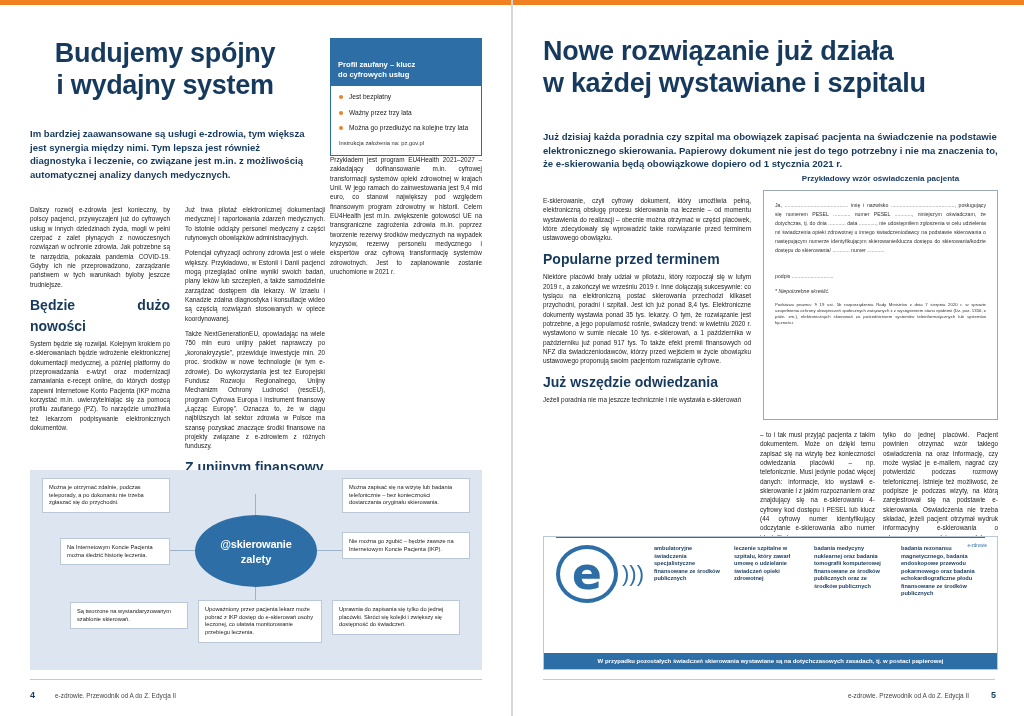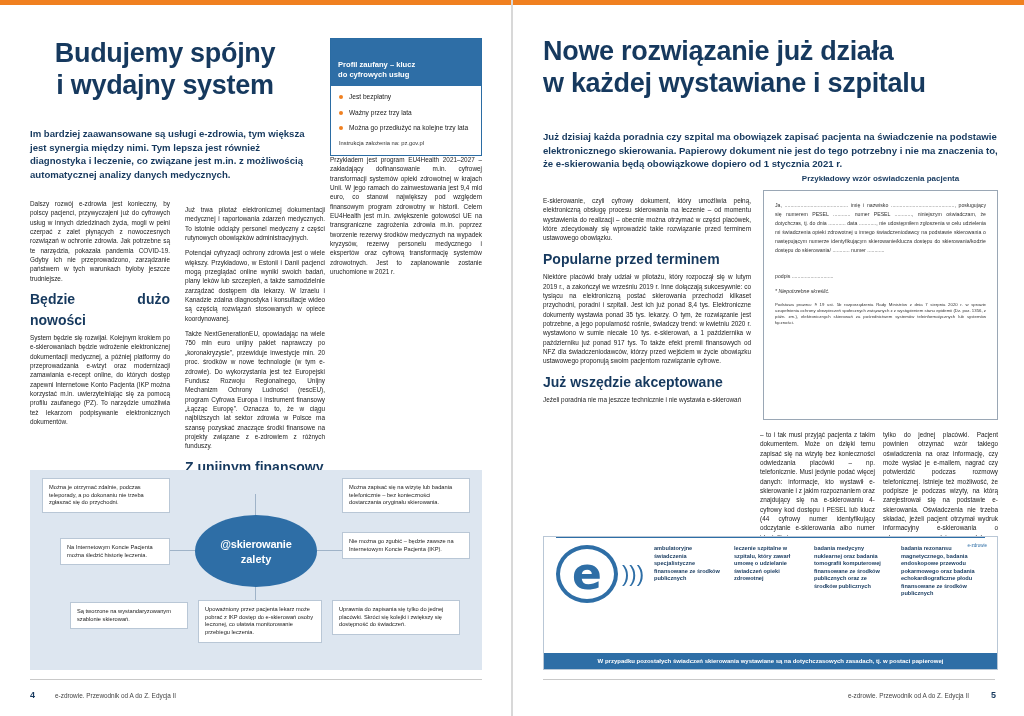--- a/index.html
+++ b/index.html
@@ -62,21 +62,21 @@
     padding-left:10px; position:relative; margin-bottom:7px;
   }
   .infobox-item:before {
     content:""; position:absolute; left:0; top:2px;
     width:4px; height:4px; background:#f08020; border-radius:50%;
   }
   .infobox-note {
     font-size:5.8px; color:#333; line-height:1.3; margin-top:2px;
   }
 
-  .lcolA { left:30px; top:199px; width:140px; }
+  .lcolA { left:30px; top:205px; width:140px; }
   .lcolB { left:185px; top:205px; width:140px; }
   .lcolC { left:330px; top:155px; width:152px; }
 
   
   .diagram {
     position:absolute; left:30px; top:470px; width:452px; height:200px;
     background:#dde6f0;
   }
   .dg-center {
     position:absolute; left:165px; top:45px; width:122px; height:72px;
@@ -228,21 +228,21 @@
       <div class="h1">Nowe rozwiązanie już działa</div>
       <div class="h1">w każdej wystawiane i szpitalu</div>
     </div>
 
     <div class="lead-right lead">Już dzisiaj każda poradnia czy szpital ma obowiązek zapisać pacjenta na świadczenie na podstawie elektronicznego skierowania. Papierowy dokument nie jest do tego potrzebny i nie ma znaczenia to, że e-skierowania będą obowiązkowe dopiero od 1 stycznia 2021 r.</div>
 
     <div class="col rcolA body">
       <p>E-skierowanie, czyli cyfrowy dokument, który umożliwia pełną, elektroniczną obsługę procesu skierowania na leczenie – od momentu wystawienia do realizacji – obecnie można otrzymać w części placówek, które zdecydowały się wprowadzić takie rozwiązanie przed terminem ustawowego obowiązku.</p>
       <div class="subh">Popularne przed terminem</div>
       <p>Niektóre placówki brały udział w pilotażu, który rozpoczął się w lutym 2019 r., a zakończył we wrześniu 2019 r. Inne dołączają sukcesywnie: co tysiącu na elektroniczną postać skierowania przechodzi kilkaset przychodni, poradni i szpitali. Jest ich już ponad 8,4 tys. Elektroniczne dokumenty wystawia ponad 35 tys. lekarzy. O tym, że rozwiązanie jest potrzebne, a jego popularność rośnie, świadczy trend: w kwietniu 2020 r. wystawiono w sumie niecałe 10 tys. e-skierowań, a 1 października w październiku już ponad 917 tys. To także efekt premii finansowych od NFZ dla świadczeniodawców, którzy przed wejściem w życie obowiązku ustawowego proponują swoim pacjentom rozwiązanie cyfrowe.</p>
-      <div class="subh">Już wszędzie akceptowane</div>
+      <div class="subh">Już wszędzie odwiedzania</div>
       <p>Jeżeli poradnia nie ma jeszcze technicznie i nie wystawia e-skierowań</p>
     </div>
 
     <div class="form-title">Przykładowy wzór oświadczenia pacjenta</div>
     <div class="formbox">
       <div class="form-inner">
         <div style="text-align:justify;">Ja, ............................................ imię i nazwisko ............................................, posługujący się numerem PESEL ............ numer PESEL ............, niniejszym oświadczam, że dotychczas, tj. do dnia ............ data ............, nie udostępniłem zgłoszenia w celu udzielenia mi świadczenia opieki zdrowotnej u innego świadczeniodawcy na podstawie skierowania o następującym numerze identyfikującym skierowanie/klucza dostępu do skierowania/kodzie dostępu do skierowania/ ............ numer ............</div>
         <div style="margin-top:16px;">podpis .............................</div>
         <div style="margin-top:6px; font-style:italic;">* Niepotrzebne skreślić.</div>
         <div class="form-legal">Podstawa prawna: § 19 ust. 5b rozporządzenia Rady Ministrów z dnia 7 sierpnia 2020 r. w sprawie uzupełnienia ochrony ubezpieczeń społecznych związanych z z wystąpieniem stanu epidemii (Dz. poz. 1356, z późn. zm.), elektronicznych skierowań za pośrednictwem systemów teleinformatycznych lub systemów łączności.</div>

